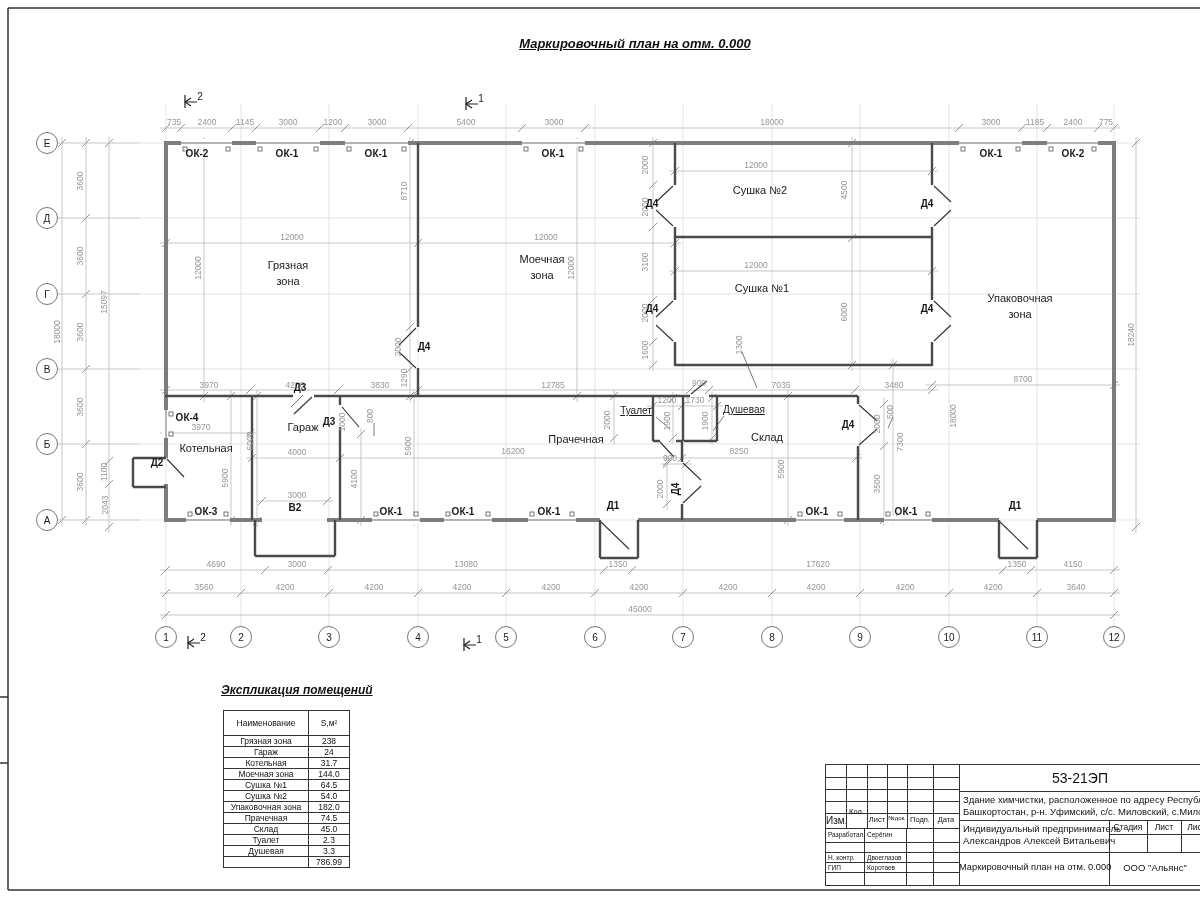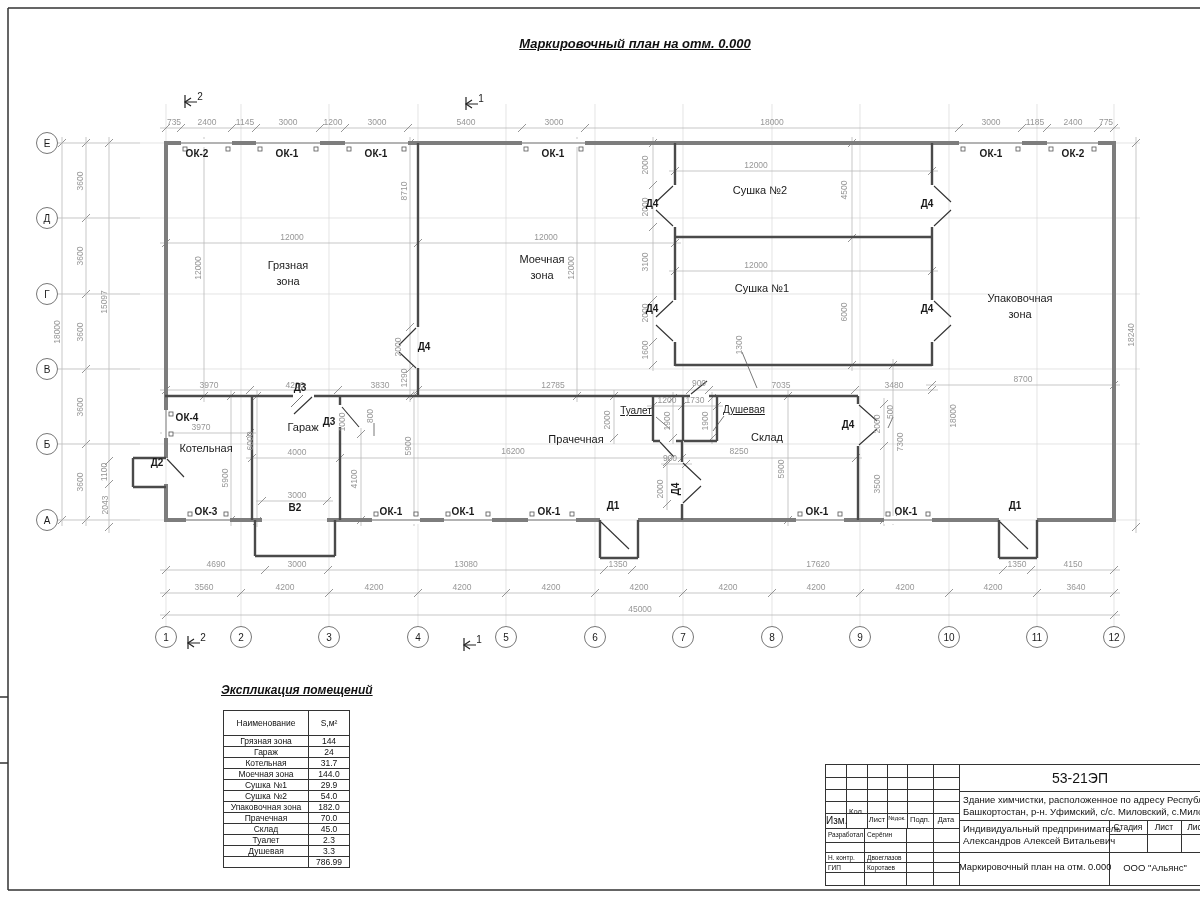--- a/index.html
+++ b/index.html
@@ -525,49 +525,49 @@
   <table>
     <thead>
       <tr>
         <th>Наименование</th>
         <th class="area">S,м²</th>
       </tr>
     </thead>
     <tbody id="expl-body">
           <tr>
             <td class="name">Грязная зона</td>
-            <td class="area">144</td>
+            <td class="area">238</td>
           </tr>
           <tr>
             <td class="name">Гараж</td>
             <td class="area">24</td>
           </tr>
           <tr>
             <td class="name">Котельная</td>
             <td class="area">31.7</td>
           </tr>
           <tr>
             <td class="name">Моечная зона</td>
             <td class="area">144.0</td>
           </tr>
           <tr>
             <td class="name">Сушка №1</td>
-            <td class="area">29.9</td>
+            <td class="area">64.5</td>
           </tr>
           <tr>
             <td class="name">Сушка №2</td>
             <td class="area">54.0</td>
           </tr>
           <tr>
             <td class="name">Упаковочная зона</td>
             <td class="area">182.0</td>
           </tr>
           <tr>
             <td class="name">Прачечная</td>
-            <td class="area">70.0</td>
+            <td class="area">74.5</td>
           </tr>
           <tr>
             <td class="name">Склад</td>
             <td class="area">45.0</td>
           </tr>
           <tr>
             <td class="name">Туалет</td>
             <td class="area">2.3</td>
           </tr>
           <tr>

